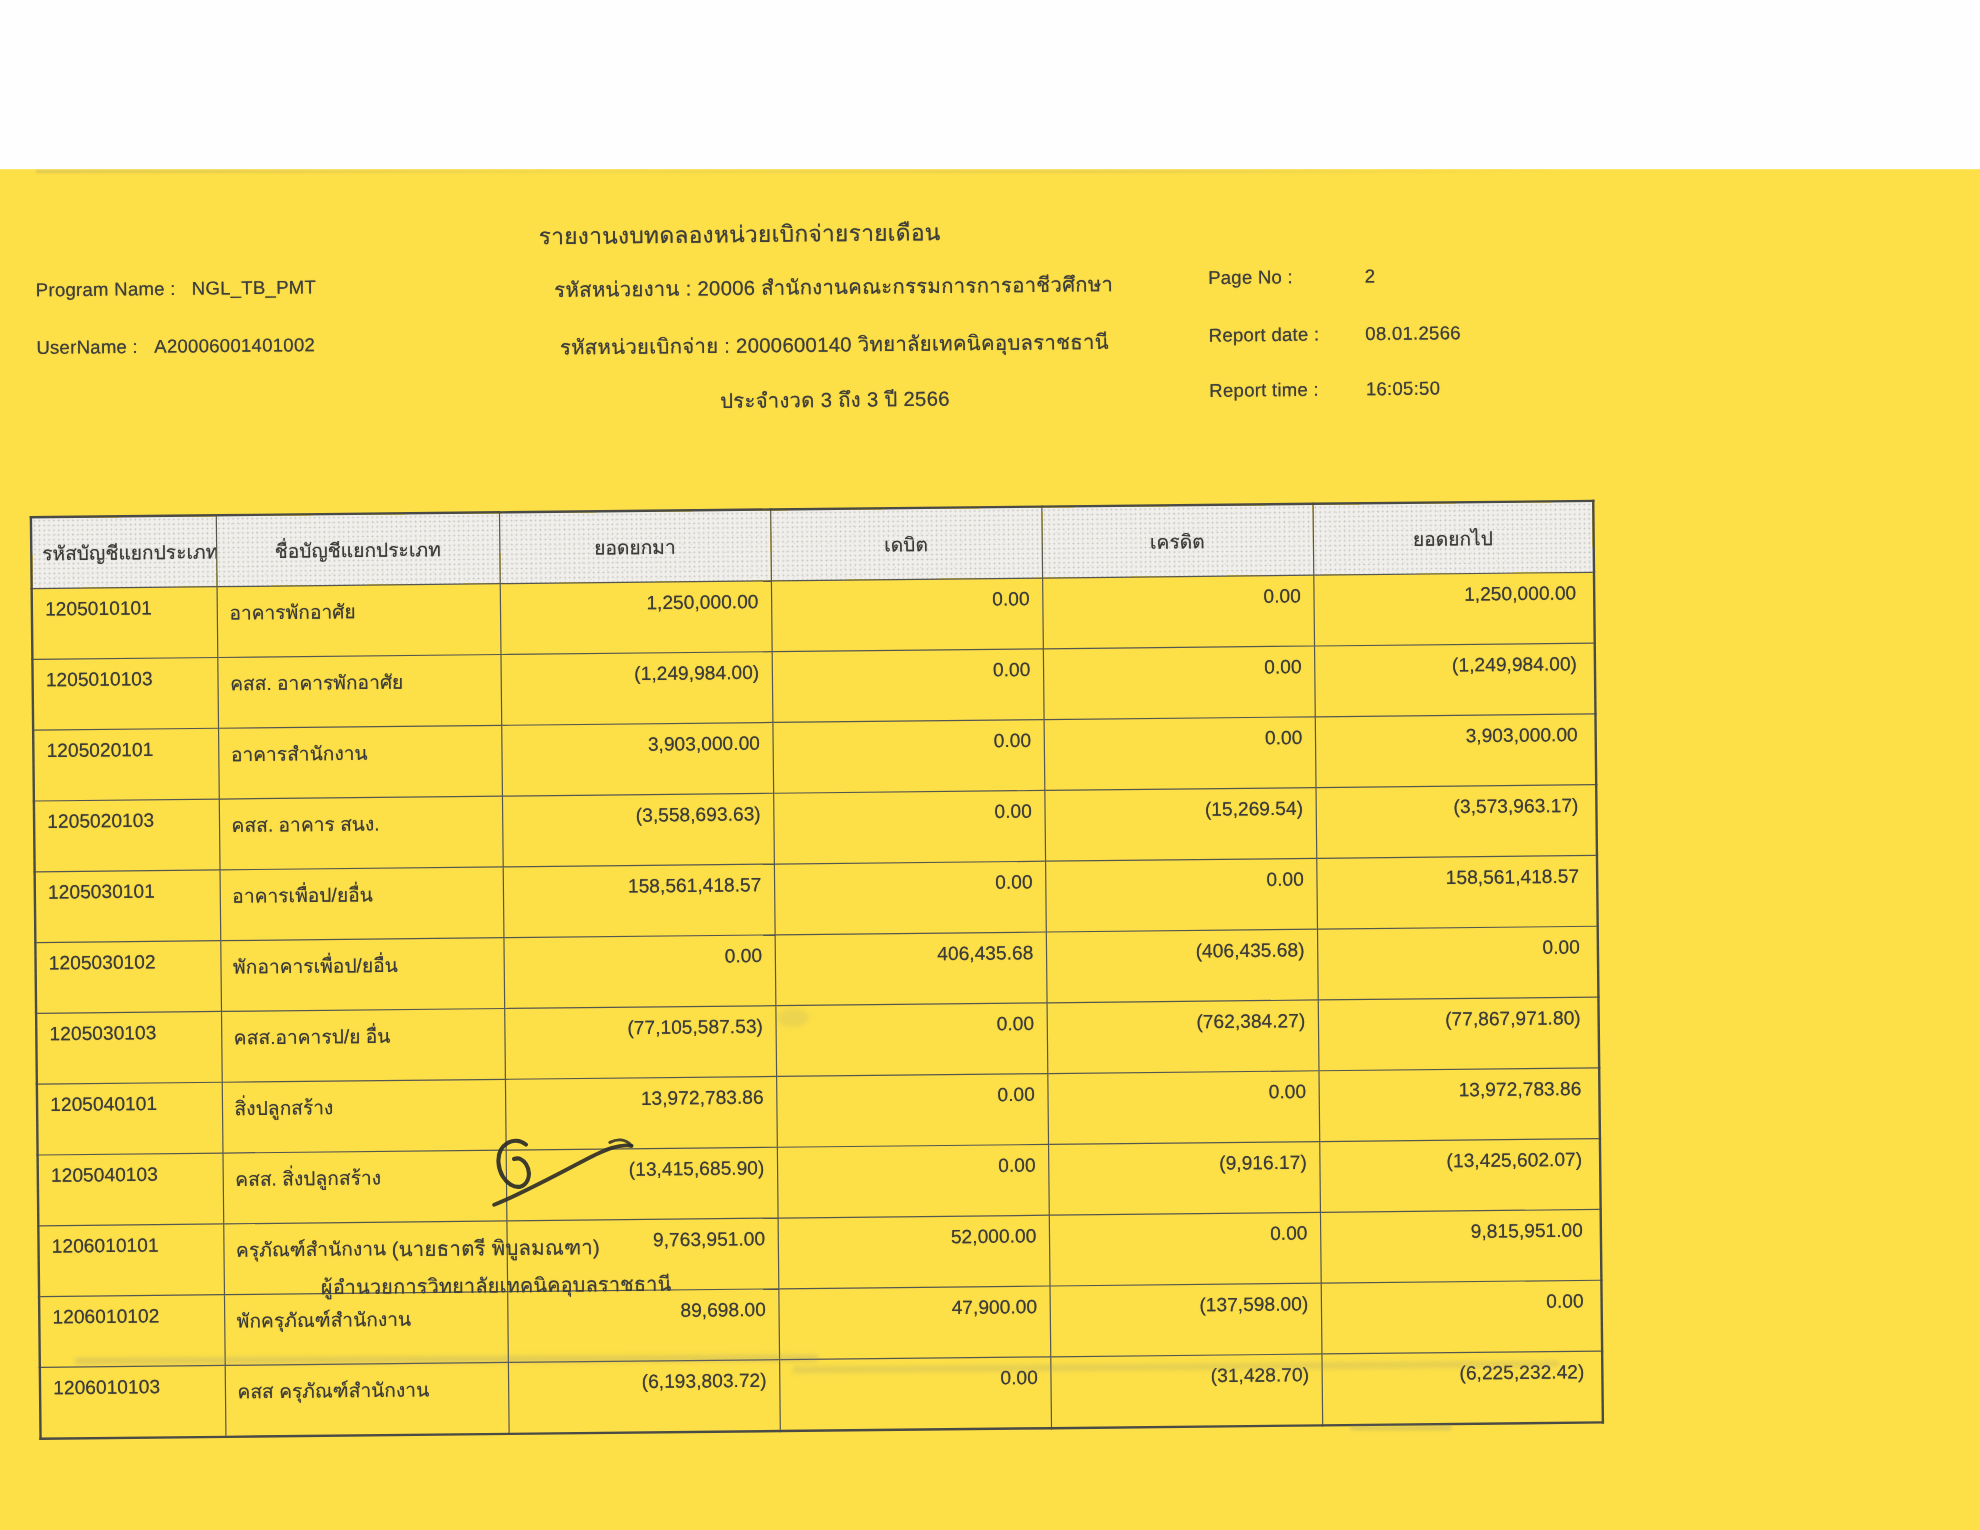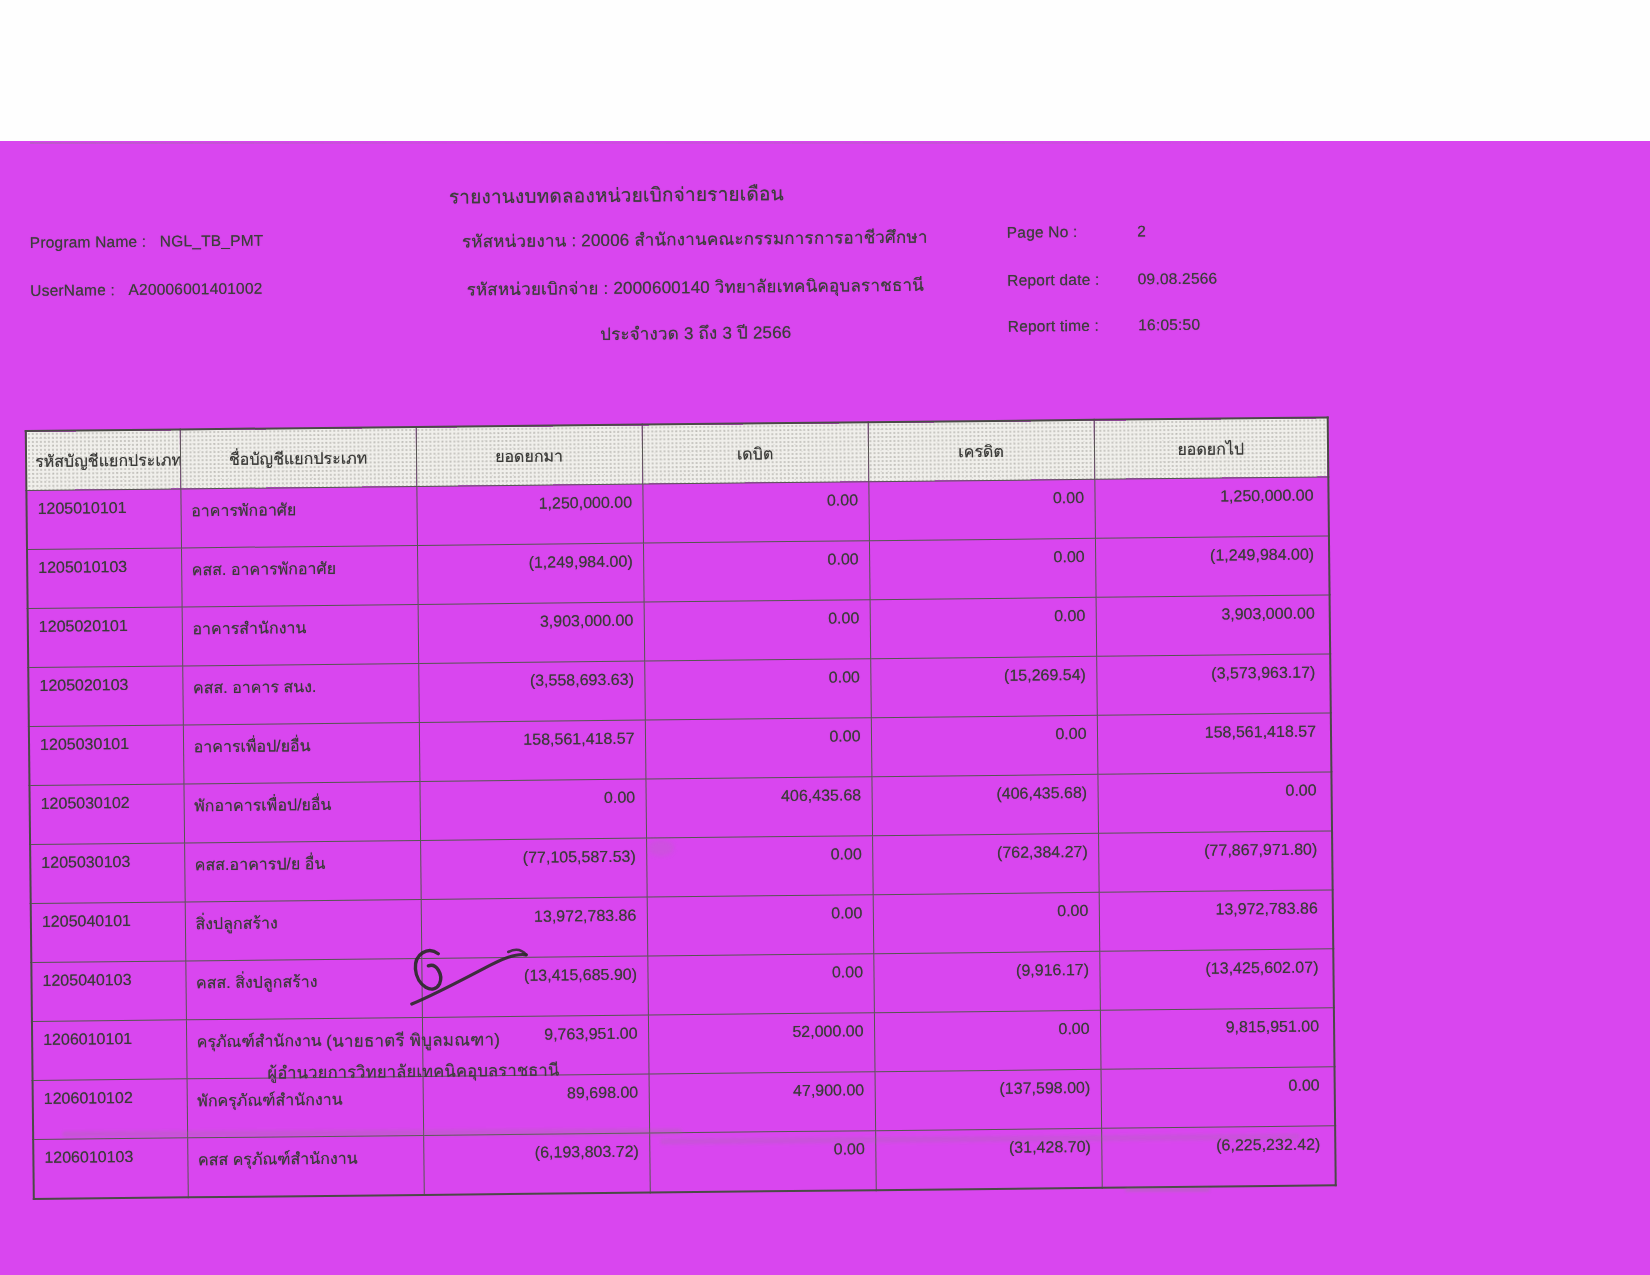--- a/index.html
+++ b/index.html
@@ -3,21 +3,21 @@
 <meta charset="utf-8">
 <style>
   html,body{margin:0;padding:0;}
   body{
     width:1650px;height:1275px;overflow:hidden;
     background:#fdfdfc;
     font-family:"Liberation Sans","DejaVu Sans",sans-serif;
     color:#3e3e3c;
     -webkit-font-smoothing:antialiased;
   }
-  .sheet{position:absolute;inset:0;background:#d946ef;}
+  .sheet{position:absolute;inset:0;background:#fde047;}
   .top-strip{position:absolute;top:0;left:0;right:0;height:141px;background:#fefefe;}
   .scan-shadow{position:absolute;pointer-events:none;}
   .shadow-top{
     left:30px;top:142px;width:1280px;height:2px;
     background:linear-gradient(90deg,rgba(130,128,122,.30),rgba(130,128,122,.10) 35%,rgba(130,128,122,.20) 70%,rgba(130,128,122,0));
     filter:blur(0.7px);
   }
   .shadow-bottom1{
     left:62px;top:1130px;width:620px;height:6px;border-radius:4px;
     background:rgba(135,133,127,.22);filter:blur(1.6px);
@@ -113,21 +113,21 @@
     <div class="cline txt" style="top:232px;">รหัสหน่วยงาน : 20006 สำนักงานคณะกรรมการการอาชีวศึกษา</div>
     <div class="cline txt" style="top:280px;">รหัสหน่วยเบิกจ่าย : 2000600140 วิทยาลัยเทคนิคอุบลราชธานี</div>
     <div class="cline txt" style="top:326px;">ประจำงวด 3 ถึง 3 ปี 2566</div>
 
     <div class="rline txt" style="top:234px;">
       <span class="lbl">Page No :</span>
       <span class="val">2</span>
     </div>
     <div class="rline txt" style="top:282px;">
       <span class="lbl">Report date :</span>
-      <span class="val">09.08.2566</span>
+      <span class="val">08.01.2566</span>
     </div>
     <div class="rline txt" style="top:328px;">
       <span class="lbl">Report time :</span>
       <span class="val">16:05:50</span>
     </div>
 
     <table class="tb">
       <colgroup>
         <col style="width:154px">
           <col style="width:236px">

